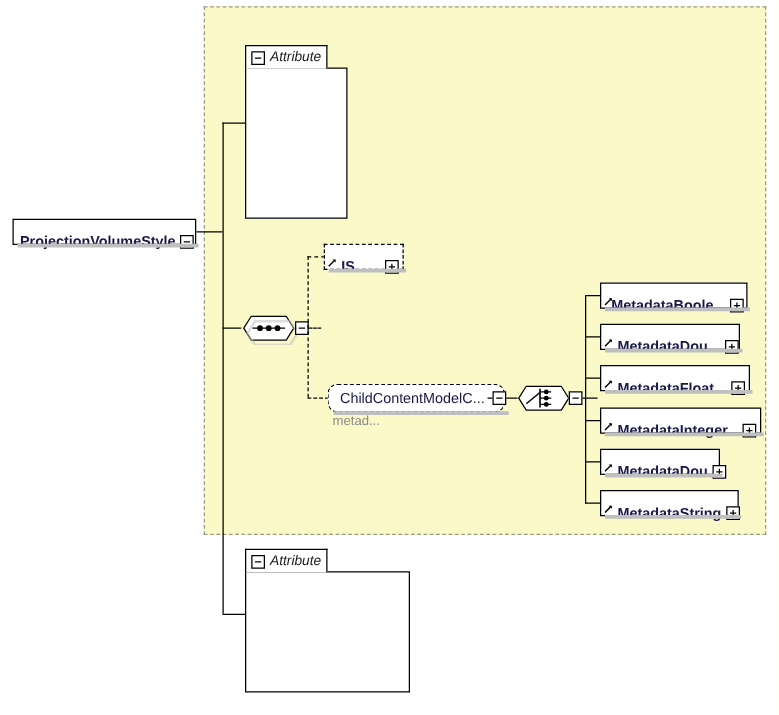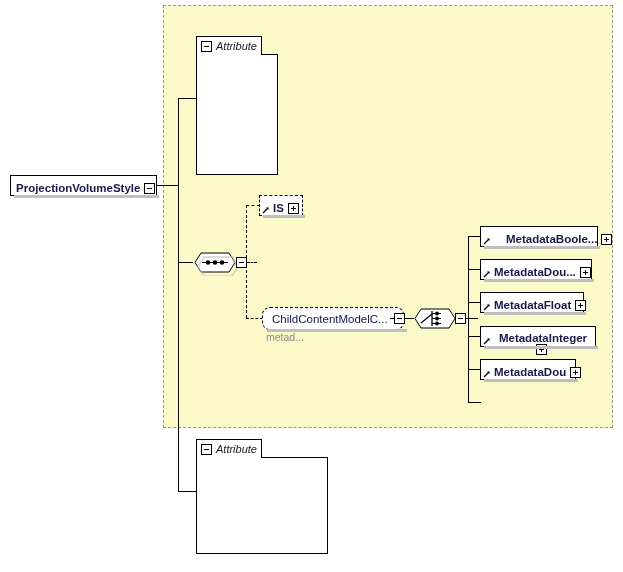--- a/index.html
+++ b/index.html
@@ -105,21 +105,21 @@
   }
 
   
   .elem-box{
     position:absolute;
     height:21px;
     background:#ffffff;
     border:1px solid #000000;
     box-sizing:border-box;
     display:flex;align-items:center;
-    padding:5px 3px 0 5px;
+    padding:16px 3px 0 5px;
   }
   .elem-box::after{
     content:"";
     position:absolute;
     left:3px;top:100%;
     width:100%;height:3px;
     background:#bfbfbf;
   }
   .elem-box .lbl{
     font-size:11.5px;
@@ -244,21 +244,21 @@
   </div>
   <span class="toggle" style="position:absolute;left:236px;top:257px;"></span>
   <div class="line hline" style="left:236px;top:262px;width:1px;"></div>
   <div class="line hline" style="left:247px;top:262px;width:0px;"></div>
 
   <div class="dline-h" style="left:247px;top:262px;width:10px;"></div>
   <div class="dline-v" style="left:246px;top:205px;height:113px;"></div>
   <div class="dline-h" style="left:246px;top:205px;width:14px;"></div>
   <div class="dline-h" style="left:246px;top:318px;width:17px;"></div>
 
-  <div class="elem-box" style="left:259px;top:195px;width:44px;border-style:dashed;">
+  <div class="elem-box" style="left:259px;top:195px;width:64px;border-style:dashed;">
     <svg class="ref-arrow" viewBox="0 0 8 8">
       <path d="M1,7 L6,2" stroke="#000" stroke-width="1.2" fill="none"></path>
       <path d="M6.5,1.5 L6.5,4 L4,1.5 Z" fill="#000"></path>
     </svg>
     <span class="lbl" style="margin-left:8px;">IS</span>
     <span class="toggle plus"></span>
   </div>
 
   <div class="group-ref" style="left:262px;top:307px;width:142px;">
     <span class="lbl">ChildContentModelC...</span>
@@ -292,60 +292,68 @@
   <div class="line hline" style="left:468px;top:302px;width:13px;"></div>
   <div class="line hline" style="left:468px;top:336px;width:13px;"></div>
   <div class="line hline" style="left:468px;top:369px;width:13px;"></div>
   <div class="line hline" style="left:468px;top:402px;width:13px;"></div>
 
   <div class="elem-box" style="left:480px;top:226px;width:118px;">
     <svg class="ref-arrow" viewBox="0 0 8 8">
       <path d="M1,7 L6,2" stroke="#000" stroke-width="1.2" fill="none"></path>
       <path d="M6.5,1.5 L6.5,4 L4,1.5 Z" fill="#000"></path>
     </svg>
-    <span class="lbl" style="margin-left:20px;">MetadataBoole...</span>
+    <span class="lbl" style="margin-left:3px;">MetadataBoole...</span>
     <span class="toggle plus"></span>
   </div>
 
   <div class="elem-box" style="left:480px;top:259px;width:112px;">
     <svg class="ref-arrow" viewBox="0 0 8 8">
       <path d="M1,7 L6,2" stroke="#000" stroke-width="1.2" fill="none"></path>
       <path d="M6.5,1.5 L6.5,4 L4,1.5 Z" fill="#000"></path>
     </svg>
     <span class="lbl" style="margin-left:8px;">MetadataDou...</span>
     <span class="toggle plus"></span>
   </div>
 
-  <div class="elem-box" style="left:480px;top:292px;width:104px;">
+  <div class="elem-box" style="left:480px;top:292px;width:120px;">
     <svg class="ref-arrow" viewBox="0 0 8 8">
       <path d="M1,7 L6,2" stroke="#000" stroke-width="1.2" fill="none"></path>
       <path d="M6.5,1.5 L6.5,4 L4,1.5 Z" fill="#000"></path>
     </svg>
     <span class="lbl" style="margin-left:8px;">MetadataFloat</span>
     <span class="toggle plus"></span>
   </div>
 
-  <div class="elem-box" style="left:480px;top:326px;width:116px;flex-direction:column;">
+  <div class="elem-box" style="left:480px;top:326px;width:129px;">
     <svg class="ref-arrow" viewBox="0 0 8 8">
       <path d="M1,7 L6,2" stroke="#000" stroke-width="1.2" fill="none"></path>
       <path d="M6.5,1.5 L6.5,4 L4,1.5 Z" fill="#000"></path>
     </svg>
     <span class="lbl" style="margin-left:8px;">MetadataInteger</span>
     <span class="toggle plus"></span>
   </div>
 
   <div class="elem-box" style="left:480px;top:359px;width:96px;">
     <svg class="ref-arrow" viewBox="0 0 8 8">
       <path d="M1,7 L6,2" stroke="#000" stroke-width="1.2" fill="none"></path>
       <path d="M6.5,1.5 L6.5,4 L4,1.5 Z" fill="#000"></path>
     </svg>
     <span class="lbl" style="margin-left:8px;">MetadataDou</span>
     <span class="toggle plus"></span>
   </div>
 
+  <div class="elem-box" style="left:480px;top:392px;width:111px;">
+    <svg class="ref-arrow" viewBox="0 0 8 8">
+      <path d="M1,7 L6,2" stroke="#000" stroke-width="1.2" fill="none"></path>
+      <path d="M6.5,1.5 L6.5,4 L4,1.5 Z" fill="#000"></path>
+    </svg>
+    <span class="lbl" style="margin-left:8px;">MetadataString</span>
+    <span class="toggle plus"></span>
+  </div>
 
   <div class="attr-group" style="left:196px;top:439px;width:132px;height:115px;">
     <div class="attr-tab" style="width:66px;">
       <span class="toggle"></span>
       <span class="attr-tab-label">Attribute</span>
     </div>
     <div class="attr-body" style="width:132px;height:97px;"></div>
 
     <div class="attr-item" style="left:11px;top:28px;width:117px;">
       <span class="lbl">intensityThreshold</span>

